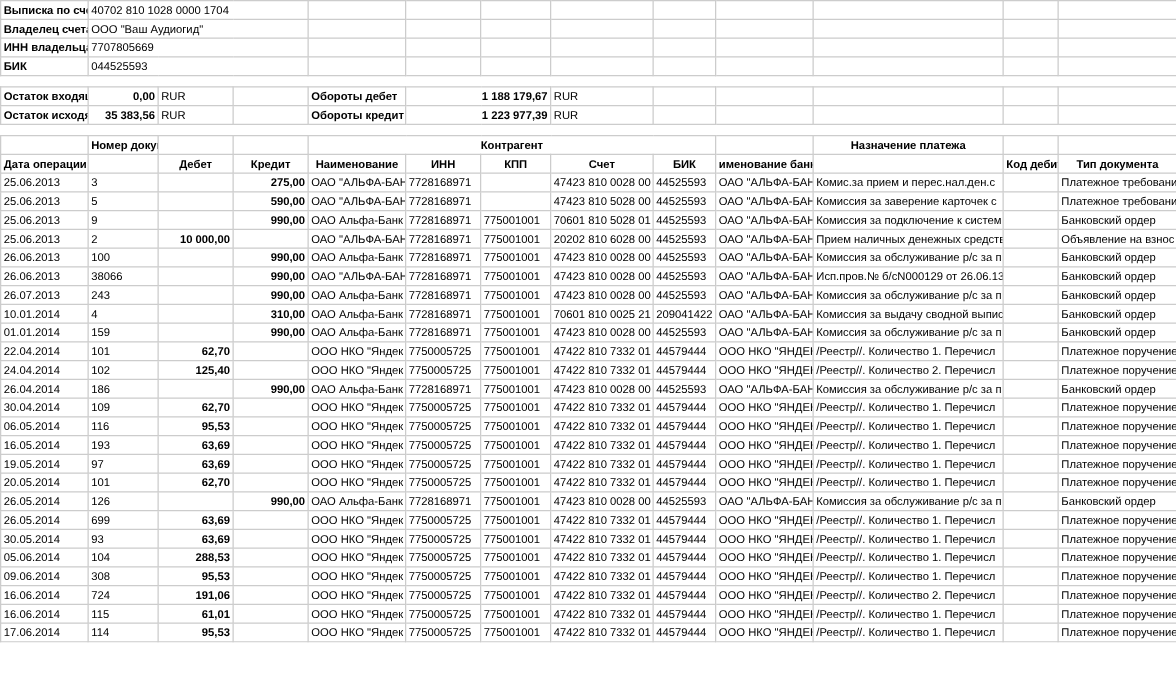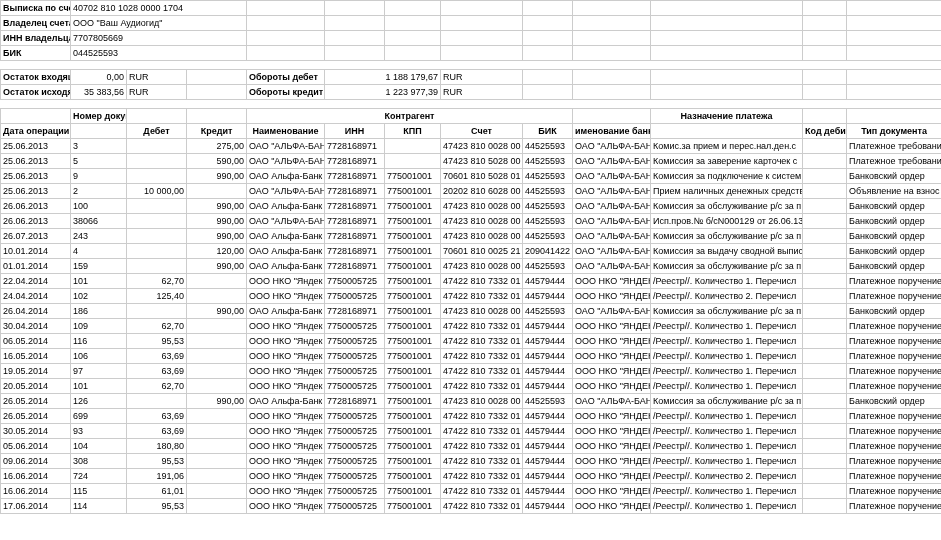--- a/index.html
+++ b/index.html
@@ -18,21 +18,21 @@
   table.main td {
     border: 1px solid #ccc;
     padding: 1px 2px;
     height: 12px;
     white-space: nowrap;
     overflow: hidden;
     text-overflow: clip;
     vertical-align: middle;
   }
   .b { font-weight: bold; }
-  .ar { text-align: right; }
+  .ar { text-align: right; font-weight: bold; }
   .hdr td { font-weight: bold; text-align: center; }
 </style>
 </head>
 <body>
 
 <table class="main">
   <colgroup>
     <col style="width:70px">
       <col style="width:56px">
       <col style="width:60px">
@@ -268,21 +268,21 @@
         <td>44525593</td>
         <td>ОАО "АЛЬФА-БАН</td>
         <td>Комиссия за обслуживание р/с за п</td>
         <td></td>
         <td>Банковский ордер</td>
       </tr>
       <tr>
         <td>10.01.2014</td>
         <td>4</td>
         <td class="ar"></td>
-        <td class="ar">120,00</td>
+        <td class="ar">310,00</td>
         <td>ОАО Альфа-Банк</td>
         <td>7728168971</td>
         <td>775001001</td>
         <td>70601 810 0025 21</td>
         <td>209041422</td>
         <td>ОАО "АЛЬФА-БАН</td>
         <td>Комиссия за выдачу сводной выпис</td>
         <td></td>
         <td>Банковский ордер</td>
       </tr>
@@ -371,21 +371,21 @@
         <td>775001001</td>
         <td>47422 810 7332 01</td>
         <td>44579444</td>
         <td>ООО НКО "ЯНДЕК</td>
         <td>/Реестр//. Количество 1. Перечисл</td>
         <td></td>
         <td>Платежное поручение</td>
       </tr>
       <tr>
         <td>16.05.2014</td>
-        <td>106</td>
+        <td>193</td>
         <td class="ar">63,69</td>
         <td class="ar"></td>
         <td>ООО НКО "Яндек</td>
         <td>7750005725</td>
         <td>775001001</td>
         <td>47422 810 7332 01</td>
         <td>44579444</td>
         <td>ООО НКО "ЯНДЕК</td>
         <td>/Реестр//. Количество 1. Перечисл</td>
         <td></td>
@@ -462,21 +462,21 @@
         <td>47422 810 7332 01</td>
         <td>44579444</td>
         <td>ООО НКО "ЯНДЕК</td>
         <td>/Реестр//. Количество 1. Перечисл</td>
         <td></td>
         <td>Платежное поручение</td>
       </tr>
       <tr>
         <td>05.06.2014</td>
         <td>104</td>
-        <td class="ar">180,80</td>
+        <td class="ar">288,53</td>
         <td class="ar"></td>
         <td>ООО НКО "Яндек</td>
         <td>7750005725</td>
         <td>775001001</td>
         <td>47422 810 7332 01</td>
         <td>44579444</td>
         <td>ООО НКО "ЯНДЕК</td>
         <td>/Реестр//. Количество 1. Перечисл</td>
         <td></td>
         <td>Платежное поручение</td>

